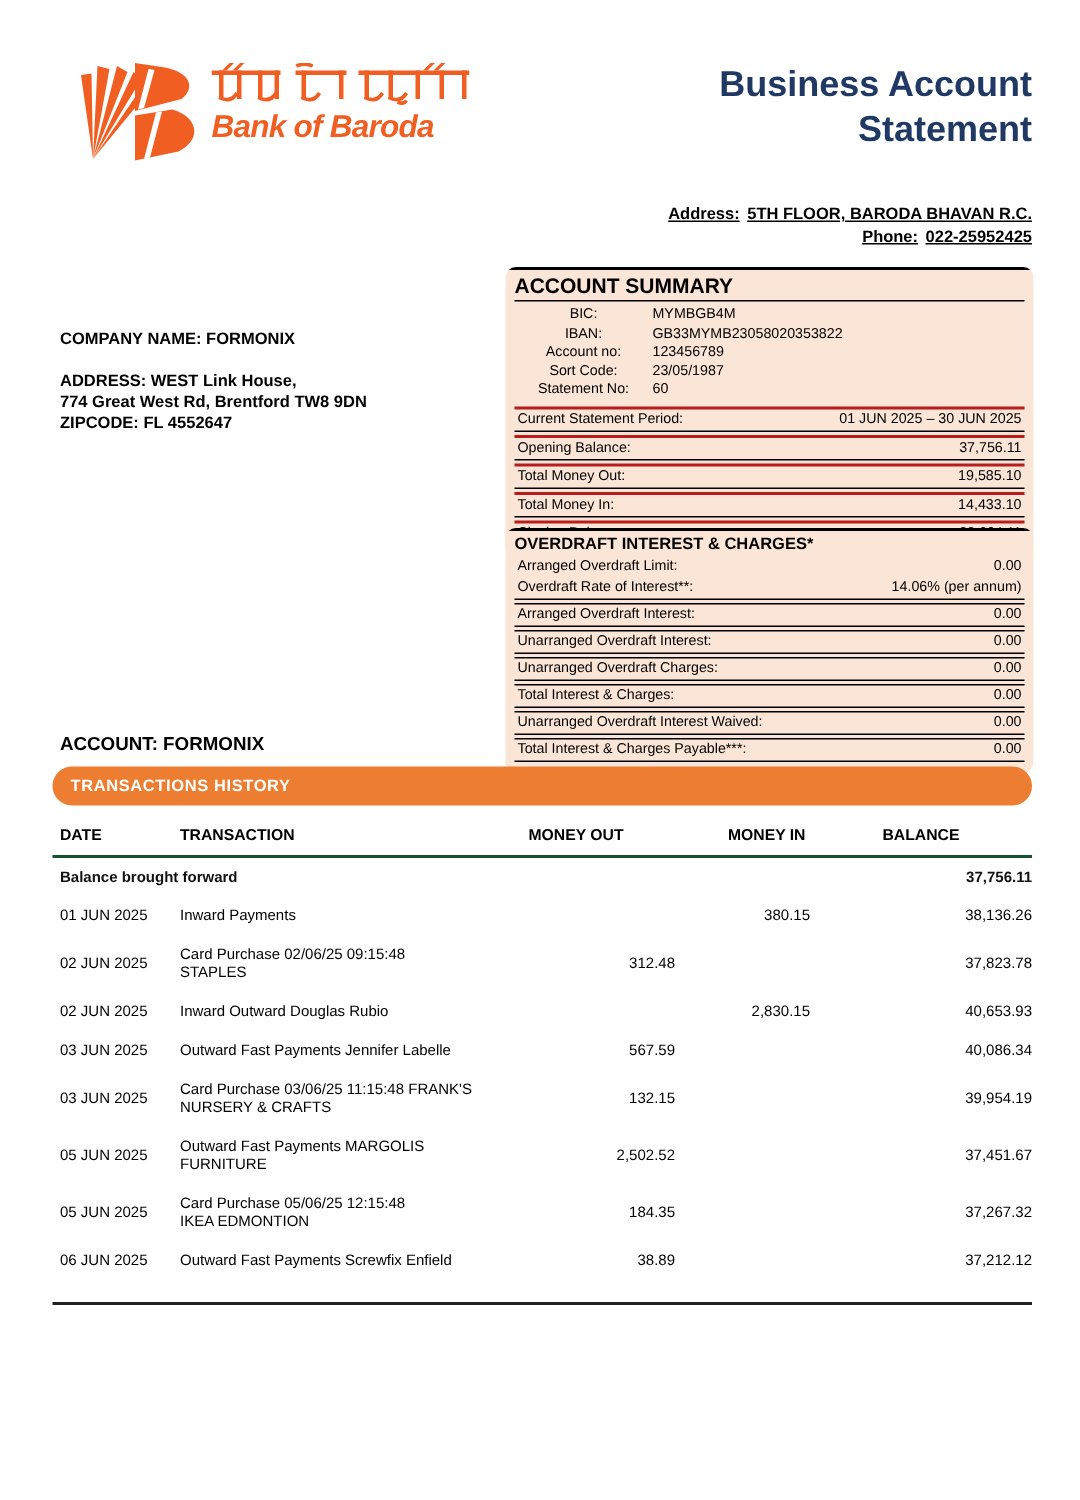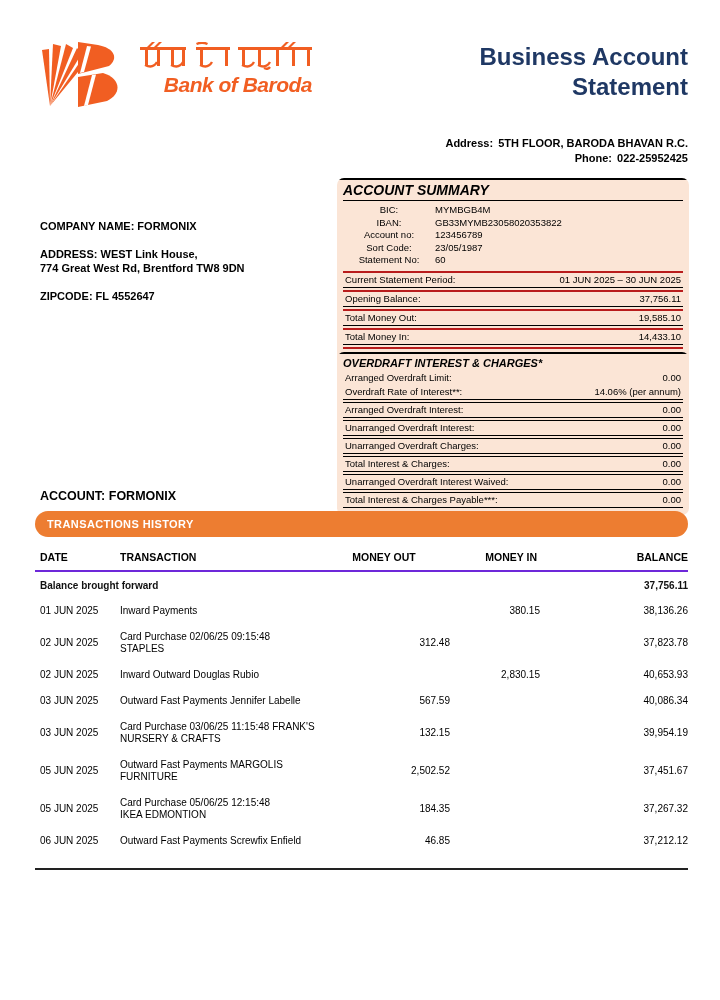--- a/index.html
+++ b/index.html
@@ -6,53 +6,53 @@
   html,body { background:#fff; }
   .page {
     position: relative;
     width: 720px; height: 1000px;
     background: #fff;
     font-family: "Liberation Sans", sans-serif;
     color: #111;
     overflow: hidden;
   }
   
-  .logo-wrap { position:absolute; left:40px; top:40px; display:flex; align-items:flex-start; gap:20px;text-align:right; }
+  .logo-wrap { position:absolute; left:52px; top:40px; display:flex; align-items:flex-start; gap:9px; }
   .logo-mark svg { display:block; }
   .logo-text { padding-top:2px; }
   .hindi-logotype svg { display:block; }
   .en-logotype {
     margin-top:3px;
     font-size:21px; font-weight:bold; font-style:italic;
     color:#F15E22; letter-spacing:-0.5px;
   }
   .title-block {
     position:absolute; right:32px; top:42px; text-align:right;
     color:#1F3864; font-weight:bold; font-size:24px; line-height:30px;
   }
   .contact-block {
     position:absolute; right:32px; top:136px; text-align:right;
-    font-size:11px; font-weight:bold; line-height:15px; color:#000;
+    font-size:11px; font-weight:bold; line-height:15px; color:#000;text-decoration:underline;
   }
   .contact-line .lbl { margin-right:5px; }
   
   .company-block { position:absolute; left:40px; top:219px; font-size:11px; font-weight:bold; line-height:14px; color:#000; width:290px; }
   .company-name { margin-bottom:14px; }
-  .company-zip { margin-top:14px; }
+  .company-zip { }
   
   .peach-box {
     position:absolute; left:337px; width:352px;
     background:#FBE5D6; border-radius:7px; overflow:hidden;
     padding-bottom:7px;
   }
   .box-summary { top:178px; }
   .box-overdraft { top:352px; }
   .box-topline { height:2px; background:#000; }
   .box-inner { padding:1px 6px 0 6px; }
-  .box-title { font-weight:bold; color:#000;font-style:italic; }
+  .box-title { font-weight:bold; color:#000; }
   .box-summary .box-title { font-size:14px; padding:1px 0 2px 0; border-bottom:1.5px solid #000; }
   .box-overdraft .box-title { font-size:11px; padding:2px 0 2px 0; }
   .s-meta { padding:3px 0 4px 0;text-align:center; }
   .s-meta-row { display:flex; font-size:9.5px; line-height:12.5px; color:#000; }
   .s-meta-row .s-label { width:92px; flex:none; }
   .s-row, .od-row {
     display:flex; justify-content:space-between;
     font-size:9.5px; line-height:12px; color:#000;
     padding:1px 2px;
   }
@@ -62,25 +62,25 @@
   .od-row:nth-child(n+3) { border-top:1px solid #000; border-bottom:1px solid #000; margin-top:2px; }
   
   .account-heading { position:absolute; left:40px; top:489px; font-size:12.5px; font-weight:bold; color:#000; }
   .txn-section { position:absolute; left:35px; top:511px; width:653px; }
   .txn-bar {
     height:26px; background:#ED7D31; border-radius:13px;
     color:#fff; font-size:11px; font-weight:bold; letter-spacing:0.4px;
     display:flex; align-items:center; padding-left:12px;
   }
   .txn-grid { display:grid; grid-template-columns:85px 215px 115px 90px 1fr; align-items:center; }
-  .txn-header { margin-top:14px; padding-bottom:7px; border-bottom:2px solid #6d28d9; font-size:10.5px; font-weight:bold; color:#000; }
+  .txn-header { margin-top:14px; padding-bottom:7px; border-bottom:2px solid #14532d; font-size:10.5px; font-weight:bold; color:#000; }
   .h-date { padding-left:5px; }
   .h-out { text-align:center; padding-right:17px; }
   .h-in { text-align:right; padding-right:3px; }
-  .h-bal { text-align:right; }
+  .h-bal { text-align:center; }
   .txn-opening { font-weight:bold; font-size:10px; padding:8px 0 7px 0; }
   .txn-opening .c-label { grid-column:1 / span 2; padding-left:5px; }
   .txn-row { font-size:10px; line-height:12px; color:#000; padding:7px 0; }
   .c-date { padding-left:5px; }
   .c-desc { white-space:pre-line; }
   .c-out, .c-in, .c-bal { text-align:right; }
   .txn-endline { border-bottom:2.5px solid #222; margin-top:14px; }
 </style>
 </head>
 <body>
@@ -325,21 +325,21 @@
           <div class="c-date">05 JUN 2025</div>
           <div class="c-desc">Card Purchase 05/06/25 12:15:48
 IKEA EDMONTION</div>
           <div class="c-out">184.35</div>
           <div class="c-in"></div>
           <div class="c-bal">37,267.32</div>
         </div>
         <div class="txn-grid txn-row">
           <div class="c-date">06 JUN 2025</div>
           <div class="c-desc">Outward Fast Payments Screwfix Enfield</div>
-          <div class="c-out">46.85</div>
+          <div class="c-out">38.89</div>
           <div class="c-in"></div>
           <div class="c-bal">37,212.12</div>
         </div>
       </div>
     <div class="txn-endline"></div>
   </div>
 
 </div>
 
 </body></html>

